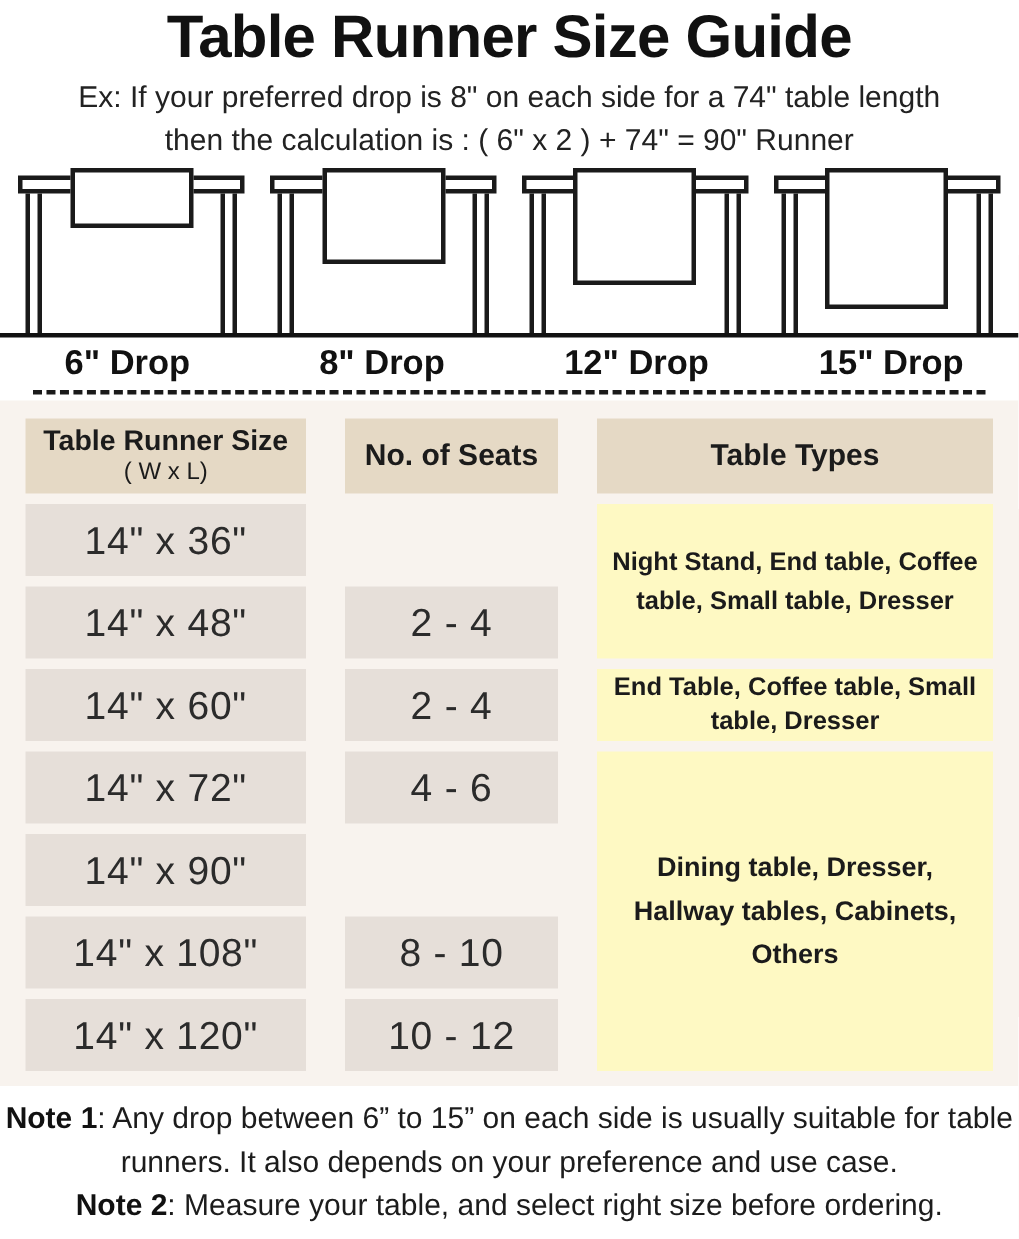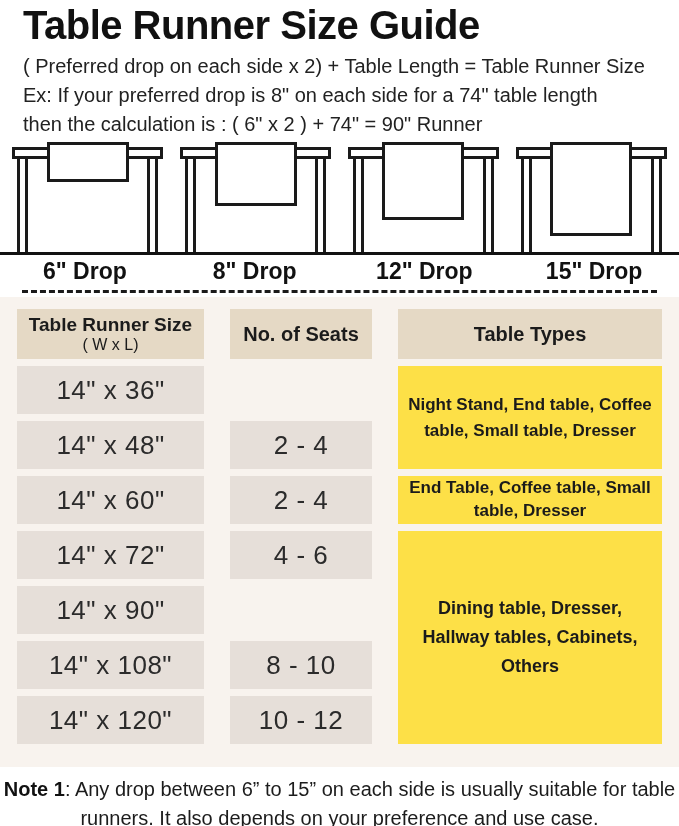--- a/index.html
+++ b/index.html
@@ -6,21 +6,21 @@
   html, body { background: #ffffff; }
   body {
     width: 679px;
     height: 826px;
     font-family: "Liberation Sans", sans-serif;
     color: #1c1c1c;
     overflow: hidden;
   }
 
   
-  .hdr { padding-top: 2px; padding-left: 23px; }
+  .hdr { text-align: center; padding-top: 2px; }
   .title {
     font-size: 40px;
     font-weight: 800;
     letter-spacing: -0.5px;
     line-height: 1.15;
     color: #111;
   }
   .formula {
     font-size: 20px;
     margin-top: 7px;
@@ -78,21 +78,21 @@
     color: #111;
   }
   .dashed-line {
     margin: 0 22px 4px;
     border-top: 3px dashed #1a1a1a;
   }
 
   
   .table-band {
     background: #f8f3ee;
-    padding: 12px 17px 23px;
+    padding: 12px 17px 10px;
   }
   .grid {
     display: grid;
     grid-template-columns: 187px 142px 1fr;
     grid-template-rows: 50px repeat(7, 48px);
     column-gap: 26px;
     row-gap: 7px;
   }
   .cell {
     display: flex;
@@ -106,21 +106,21 @@
   .hcell .h2 { font-size: 16px; font-weight: 400; line-height: 1.15; }
   .hcell.single { font-size: 20px; font-weight: 700; }
   .dcell {
     background: #e6dfd9;
     font-size: 26px;
     font-weight: 400;
     color: #2b2b2b;
     letter-spacing: 0.5px;
   }
   .tcell {
-    background: #fde047;
+    background: #fef9c3;
     font-size: 17px;
     font-weight: 700;
     color: #1b1b1b;
     line-height: 1.5;
     padding: 0 10px;
   }
   .tcell.tall { font-size: 18px; line-height: 1.6; }
   .tcell.short { line-height: 1.35; }
   .col1 { grid-column: 1; }
   .col2 { grid-column: 2; }
@@ -140,21 +140,20 @@
     line-height: 1.45;
     color: #1c1c1c;
   }
   .notes b { font-weight: 700; color: #111; }
 </style>
 </head>
 <body>
 
 <div class="hdr">
   <div class="title">Table Runner Size Guide</div>
-  <div class="formula">( Preferred drop on each side x 2) + Table Length = Table Runner Size</div>
   <div class="exline">Ex: If your preferred drop is 8" on each side for a 74" table length</div>
   <div class="exline">then the calculation is : ( 6" x 2 ) + 74" = 90" Runner</div>
 </div>
 
 <div class="diagrams">
   <div class="diagram drop6">
     <div class="leg left"></div>
     <div class="leg right"></div>
     <div class="tabletop"></div>
     <div class="runner"></div>

